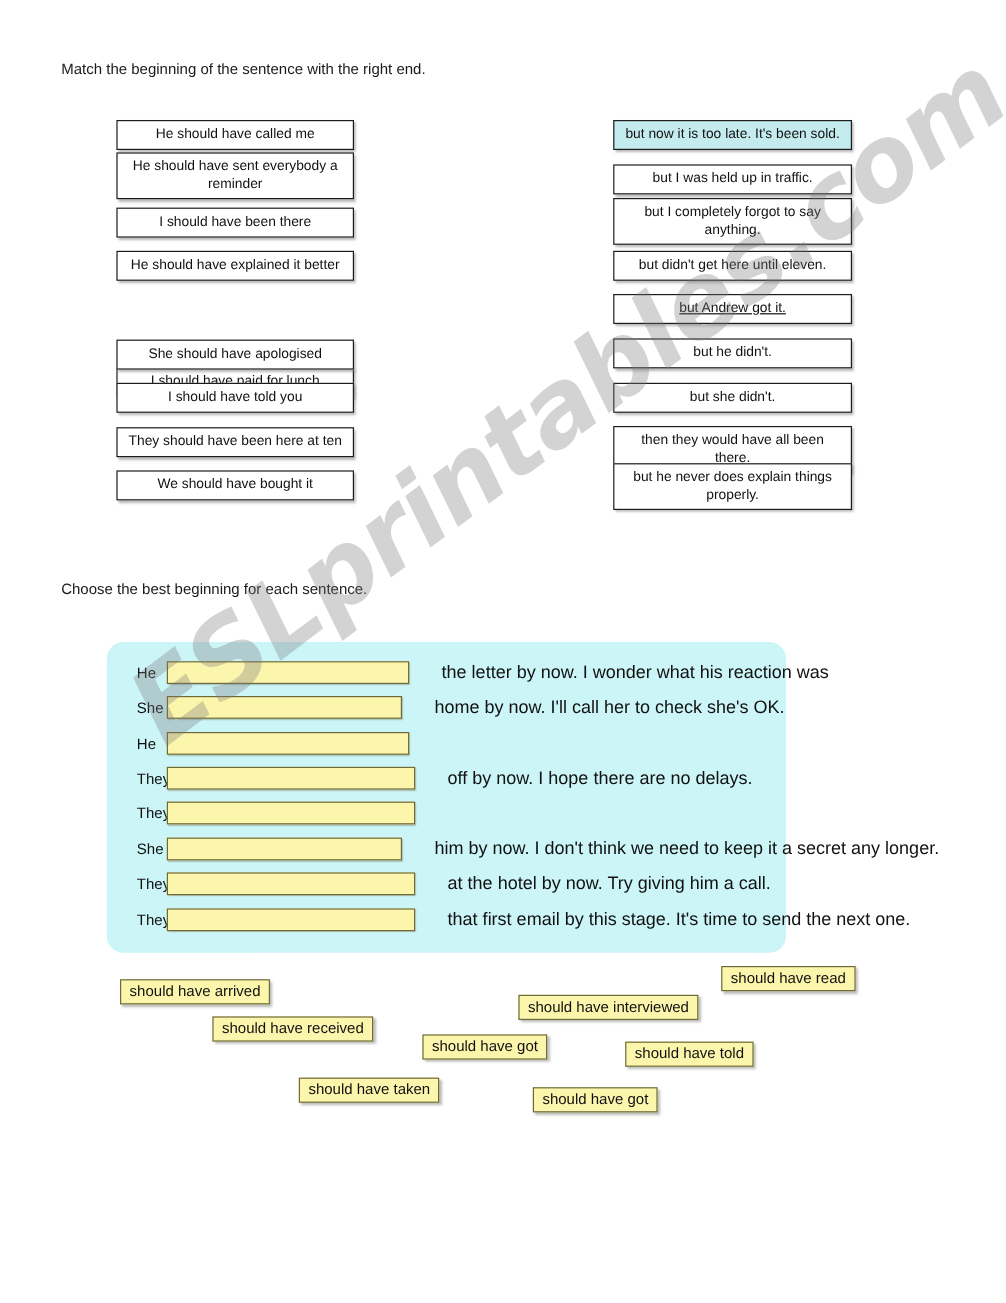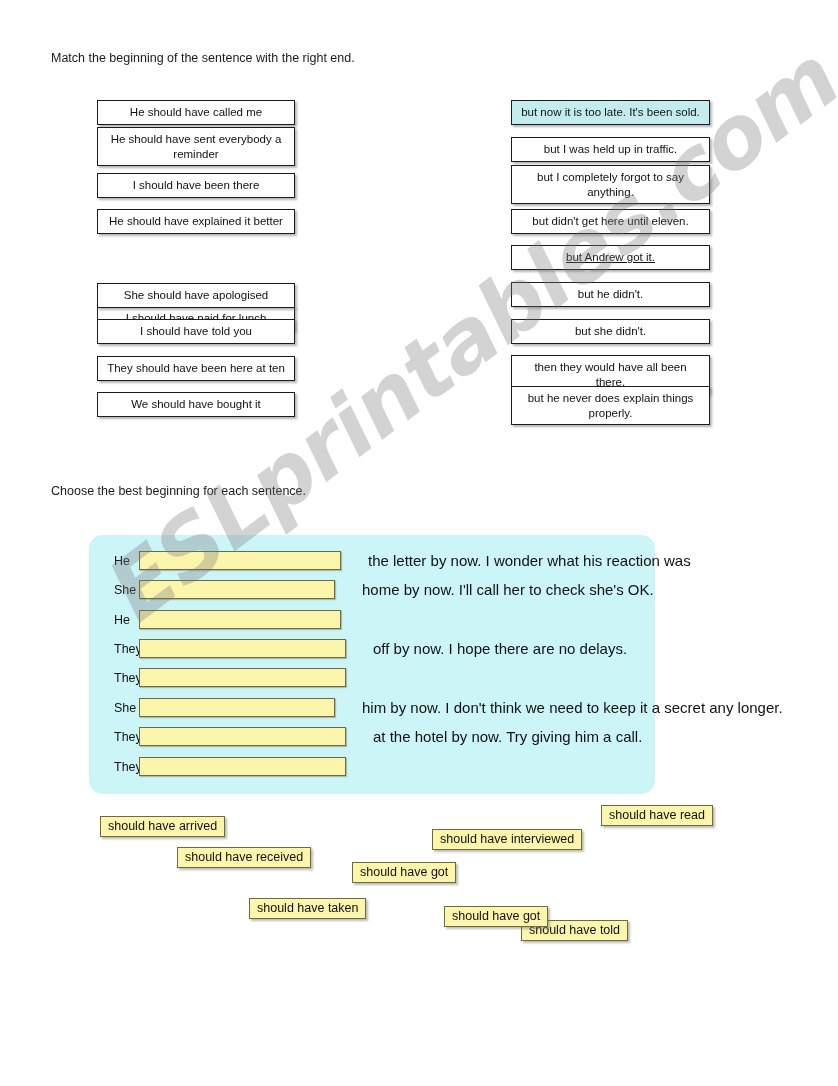--- a/index.html
+++ b/index.html
@@ -209,29 +209,30 @@
       <span class="gap-tail">him by now. I don't think we need to keep it a secret any longer.</span>
     </div>
     <div class="gap-row" style="top: 187px;">
       <span class="gap-pronoun">They</span>
       <input type="text" class="gap-input" value="" style="width: 207px;">
       <span class="gap-tail">at the hotel by now. Try giving him a call.</span>
     </div>
     <div class="gap-row" style="top: 217px;">
       <span class="gap-pronoun">They</span>
       <input type="text" class="gap-input" value="" style="width: 207px;">
+      <span class="gap-tail">that first email by this stage. It's time to send the next one.</span>
     </div>
   </div>
 
 <div id="word-bank">
     <div class="word-tile" style="left: 601px; top: 805px;">should have read</div>
     <div class="word-tile" style="left: 100px; top: 816px;">should have arrived</div>
     <div class="word-tile" style="left: 432px; top: 829px;">should have interviewed</div>
     <div class="word-tile" style="left: 177px; top: 847px;">should have received</div>
     <div class="word-tile" style="left: 352px; top: 862px;">should have got</div>
-    <div class="word-tile" style="left: 521px; top: 920px;">should have told</div>
+    <div class="word-tile" style="left: 521px; top: 868px;">should have told</div>
     <div class="word-tile" style="left: 249px; top: 898px;">should have taken</div>
     <div class="word-tile" style="left: 444px; top: 906px;">should have got</div>
   </div>
 
 <div id="watermark">
   <div class="wm-text">ESLprintables.com</div>
 </div>
 
 </body></html>

